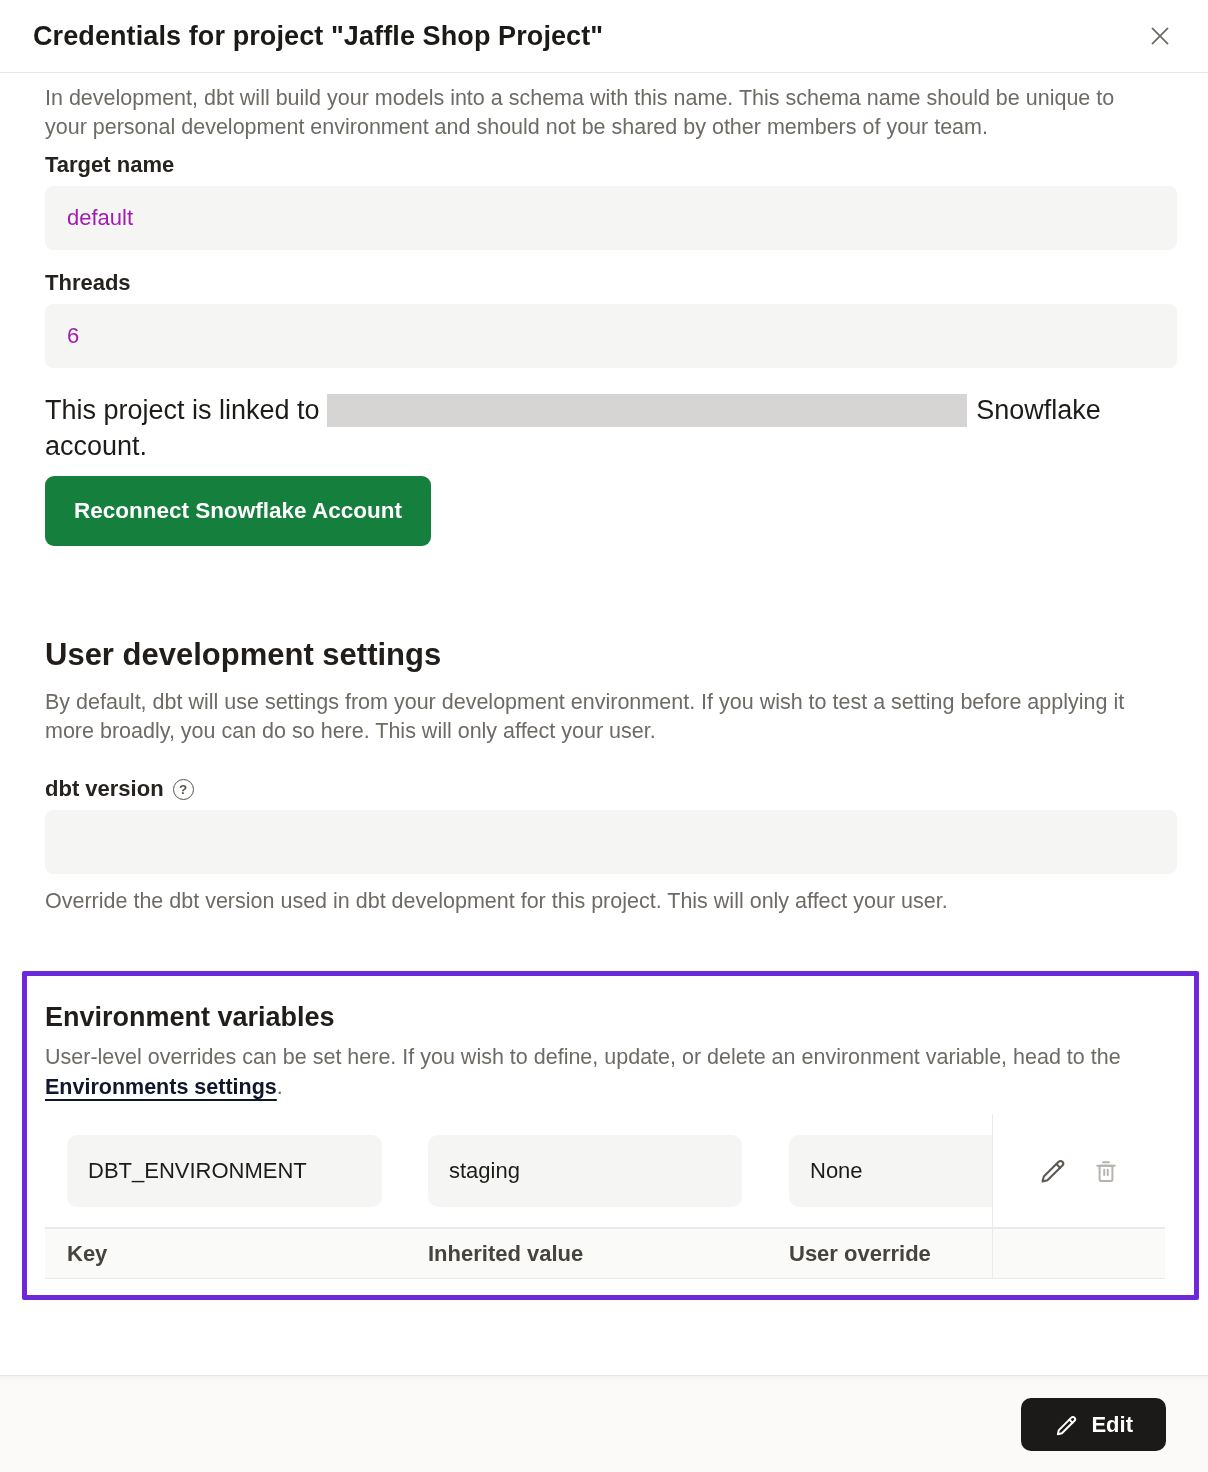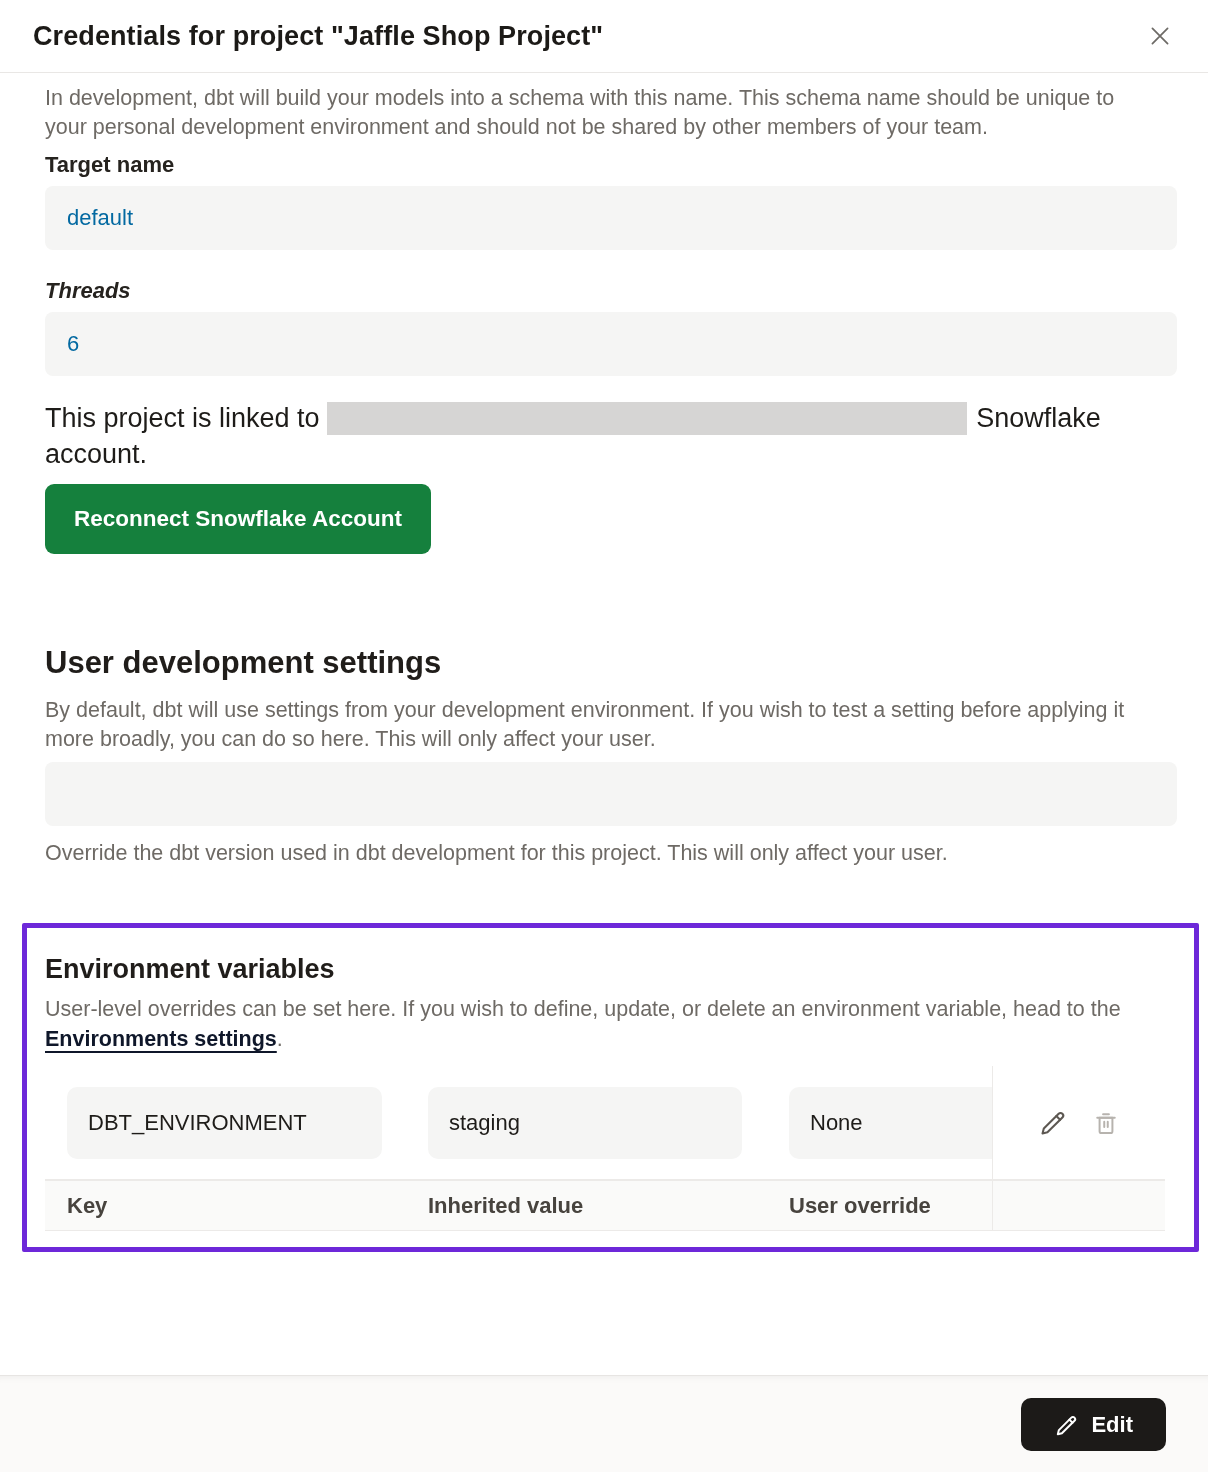--- a/index.html
+++ b/index.html
@@ -48,33 +48,33 @@
     line-height: 29px;
     max-width: 1115px;
   }
   .field-label {
     margin-top: 10px;
     font-size: 22px;
     font-weight: 700;
     color: #26231f;
     line-height: 26px;
   }
-  .field-label.spaced { margin-top: 28px; font-style: italic; }
+  .field-label.spaced { margin-top: 20px; }
   .text-input {
     display: block;
     width: 100%;
     height: 64px;
     margin-top: 8px;
     background: #f5f5f4;
     border: none;
     border-radius: 8px;
     padding: 0 22px;
     font-family: inherit;
     font-size: 22px;
-    color: #0369a1;
+    color: #a21caf;
     outline: none;
   }
   .helper {
     margin-top: 14px;
     font-size: 21.5px;
     line-height: 26px;
   }
 
   .linked-para {
     margin-top: 24px;
@@ -275,20 +275,24 @@
 
     <p class="linked-para"><span>This project is linked to</span> <span class="redacted-bar"></span><span>Snowflake account.</span></p>
 
     <button class="btn-dark">
       <span>Reconnect Snowflake Account</span>
     </button>
 
     <h2 class="section-heading">User development settings</h2>
     <p class="muted section-desc">By default, dbt will use settings from your development environment. If you wish to test a setting before applying it more broadly, you can do so here. This will only affect your user.</p>
 
+    <div class="label-row">
+      <div class="field-label">dbt version</div>
+      <span class="help-badge">?</span>
+    </div>
     <input class="text-input" type="text" value="" style="">
     <div class="muted helper">Override the dbt version used in dbt development for this project. This will only affect your user.</div>
 
     <div class="highlight-box">
       <h3 class="box-heading">Environment variables</h3>
       <p class="muted box-desc"><span>User-level overrides can be set here. If you wish to define, update, or delete an environment variable, head to the </span><a class="env-link">Environments settings</a><span>.</span></p>
 
       <div class="env-table">
         <div class="tbl-row tbl-body">
           <div class="td">

